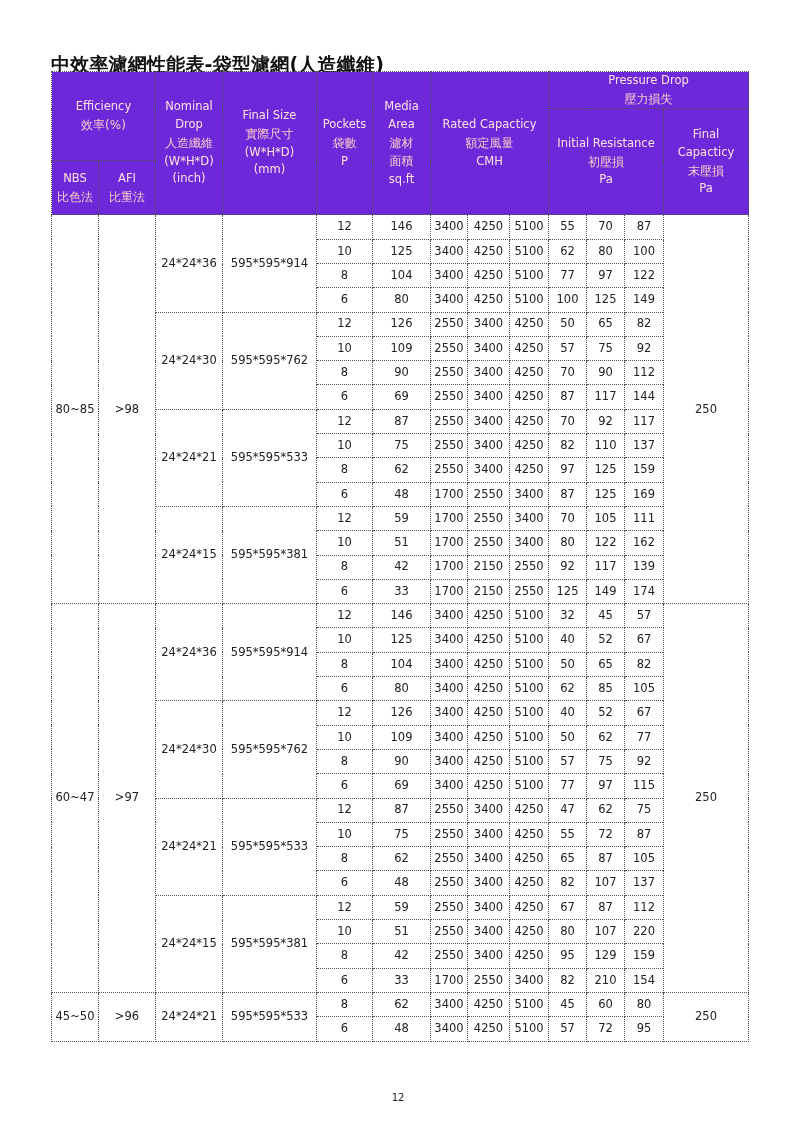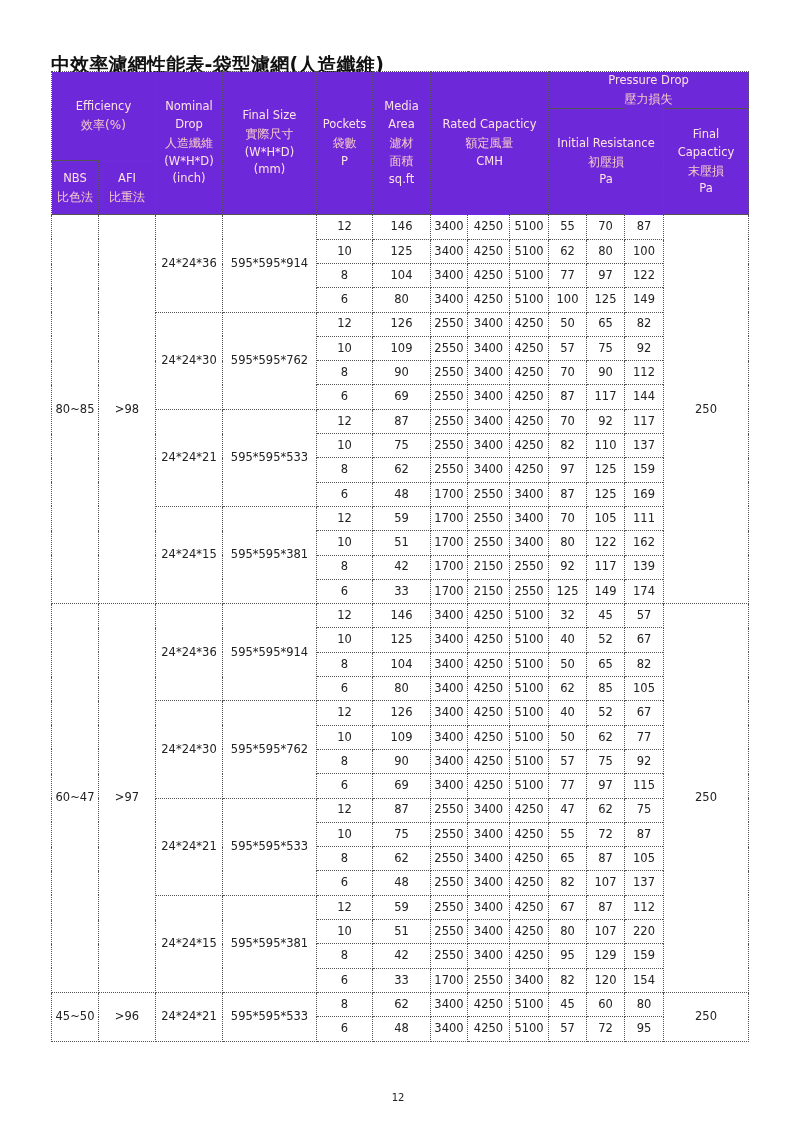--- a/index.html
+++ b/index.html
@@ -434,21 +434,21 @@
         <td class="pa">129</td>
         <td class="pa">159</td>
       </tr>
       <tr>
         <td class="pocket">6</td>
         <td class="area">33</td>
         <td class="cmh">1700</td>
         <td class="cmh">2550</td>
         <td class="cmh">3400</td>
         <td class="pa">82</td>
-        <td class="pa">120</td>
+        <td class="pa">210</td>
         <td class="pa">154</td>
       </tr>
       <tr>
         <td rowspan="2">45~50</td>
         <td rowspan="2">&gt;96</td>
         <td rowspan="2">24*24*21</td>
         <td rowspan="2">595*595*533</td>
         <td>8</td>
         <td>62</td>
         <td>3400</td>

